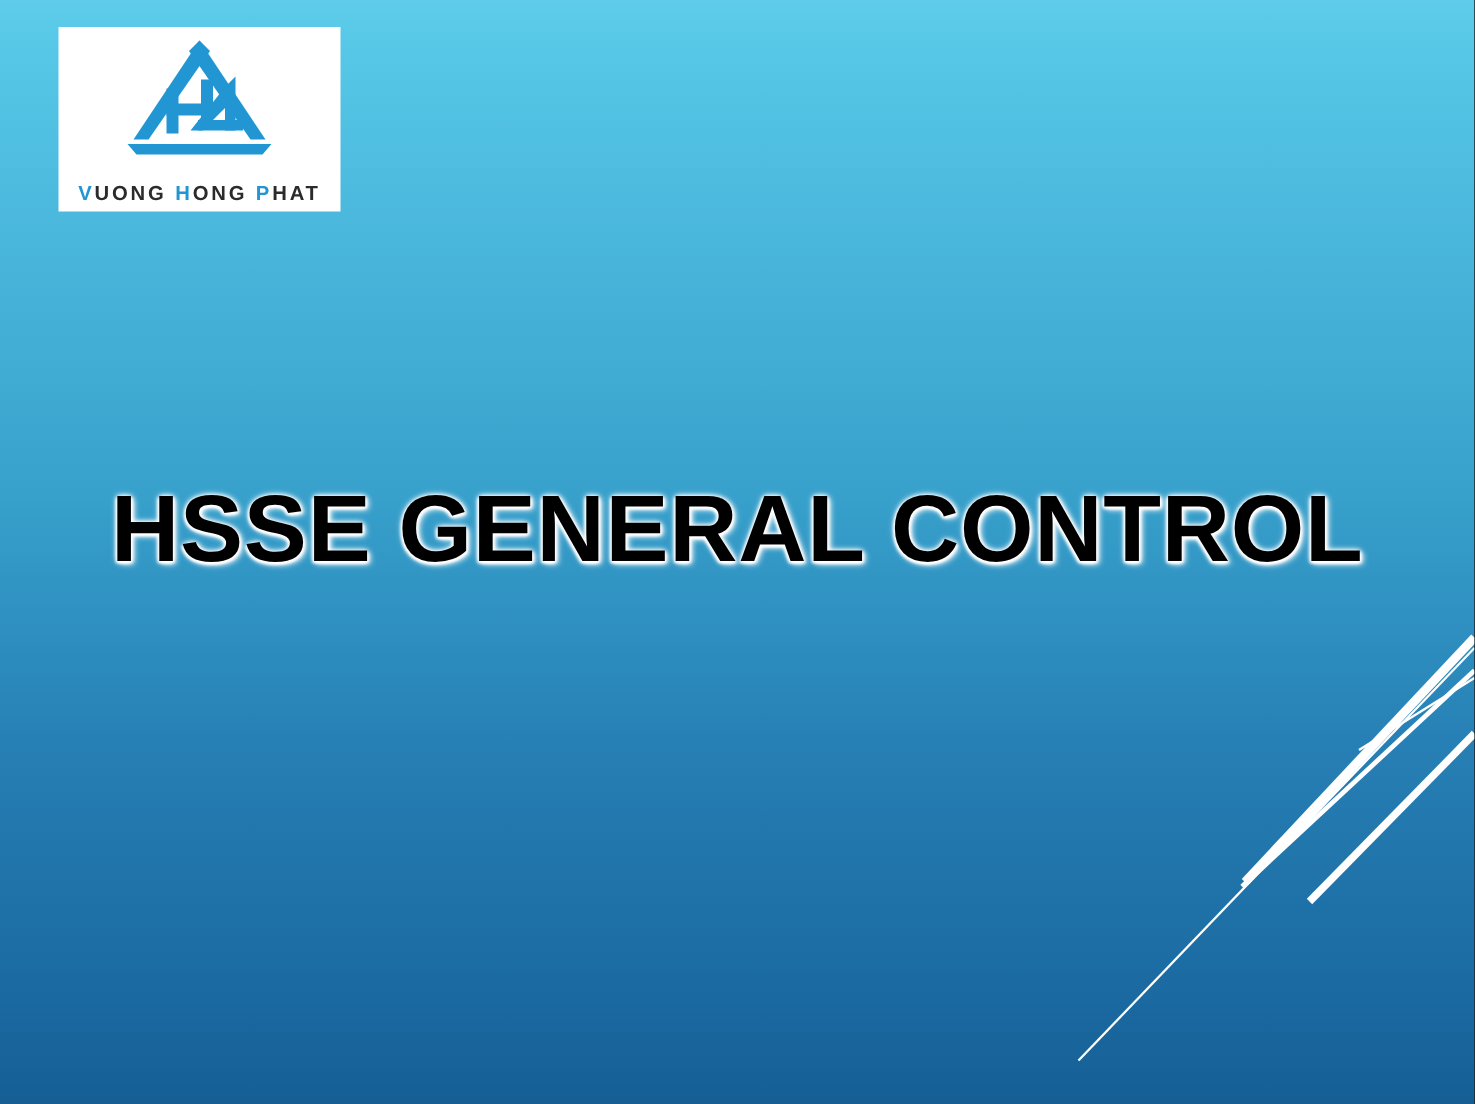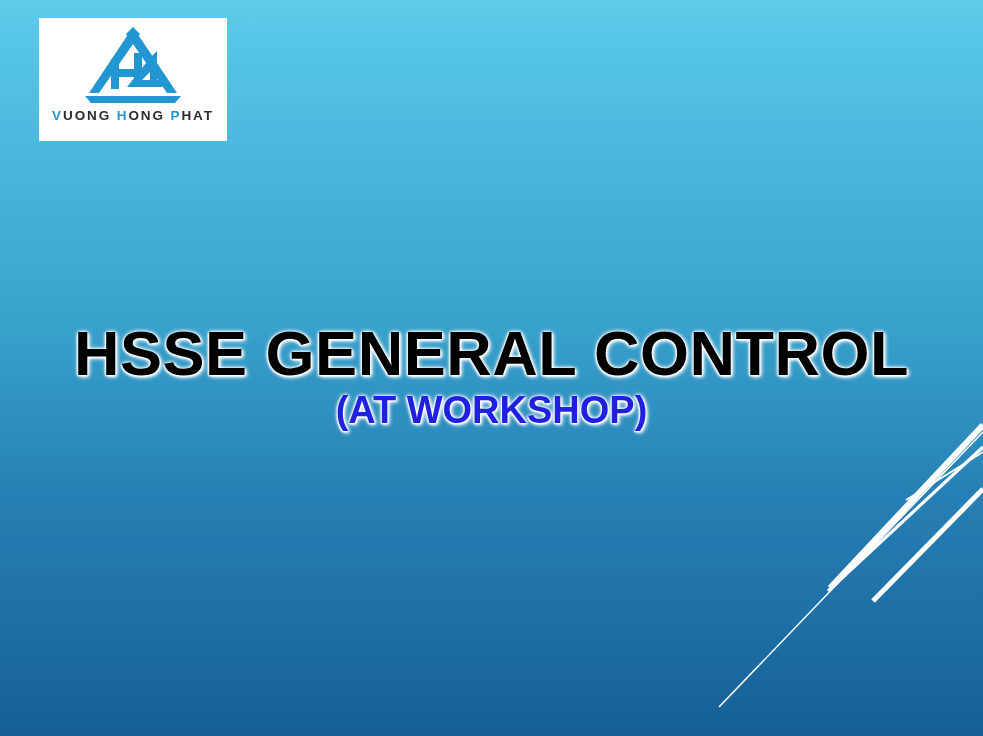--- a/index.html
+++ b/index.html
@@ -49,21 +49,21 @@
     left: 50%;
     top: 7px;
     transform: translateX(-50%);
     width: 112px;
     height: 80px;
   }
   #logo-wordmark {
     position: absolute;
     left: 0;
     right: 0;
-    top: 90px;
+    top: 103px;
     text-align: center;
     font-family: "Liberation Sans", sans-serif;
     font-size: 13.5px;
     font-weight: bold;
     letter-spacing: 1.9px;
     white-space: nowrap;
   }
   .wm-accent { color: #2196D3; }
   .wm-dark   { color: #2b2b2b; }
 
@@ -158,17 +158,16 @@
         <polygon points="55,55 85,55 85,62 55,62"></polygon>
       </g>
     </svg>
     <div id="logo-wordmark">
       <span class="wm-accent">V</span><span class="wm-dark">UONG </span><span class="wm-accent">H</span><span class="wm-dark">ONG </span><span class="wm-accent">P</span><span class="wm-dark">HAT</span>
     </div>
   </div>
 
   <div id="title-block">
     <div id="main-title">HSSE GENERAL CONTROL</div>
-    <div id="sub-title">(AT WORKSHOP)</div>
   </div>
 
 
 </div>
 
 </body></html>

